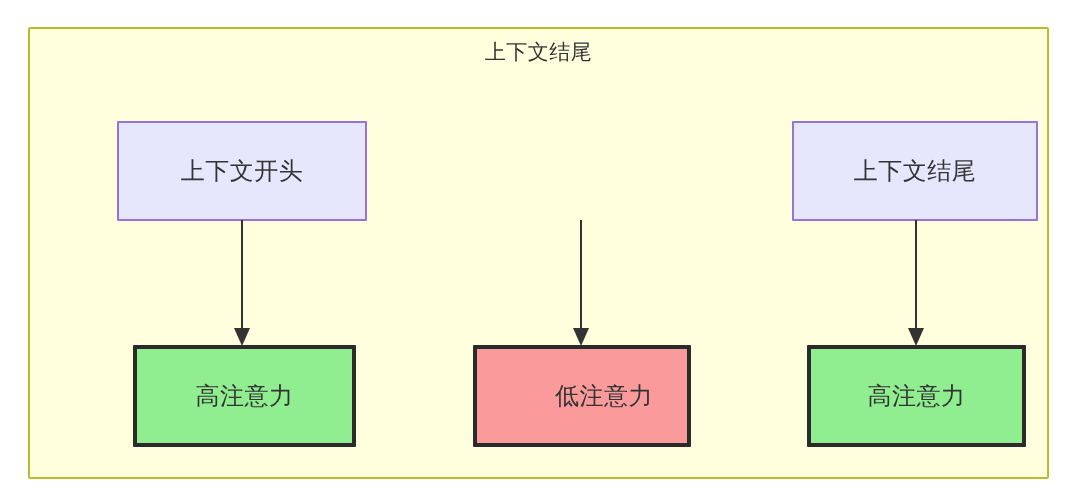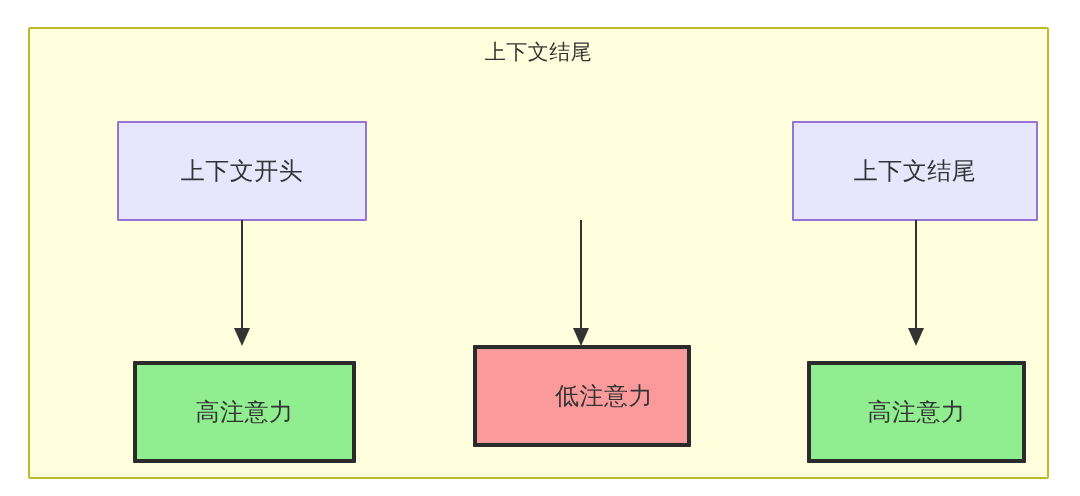--- a/index.html
+++ b/index.html
@@ -77,21 +77,21 @@
   .node-attention {
     border: 4px solid #2b2b2b;
     border-radius: 1px;
     top: 316px;
     height: 102px;
   }
   .node-attention.pos-1 { left: 103px; width: 223px; }
   .node-attention.pos-2 { left: 443px; width: 218px; padding-left: 44px; }
   .node-attention.pos-3 { left: 777px; width: 219px; }
 
-  .fill-green { background: #90ee90; margin-top: 16px; }
+  .fill-green { background: #90ee90; }
   .fill-red   { background: #fb9a9a; }
 
   
   .edge {
     position: absolute;
     top: 191px;
     width: 24px;
     height: 126px;
     overflow: visible;
   }

